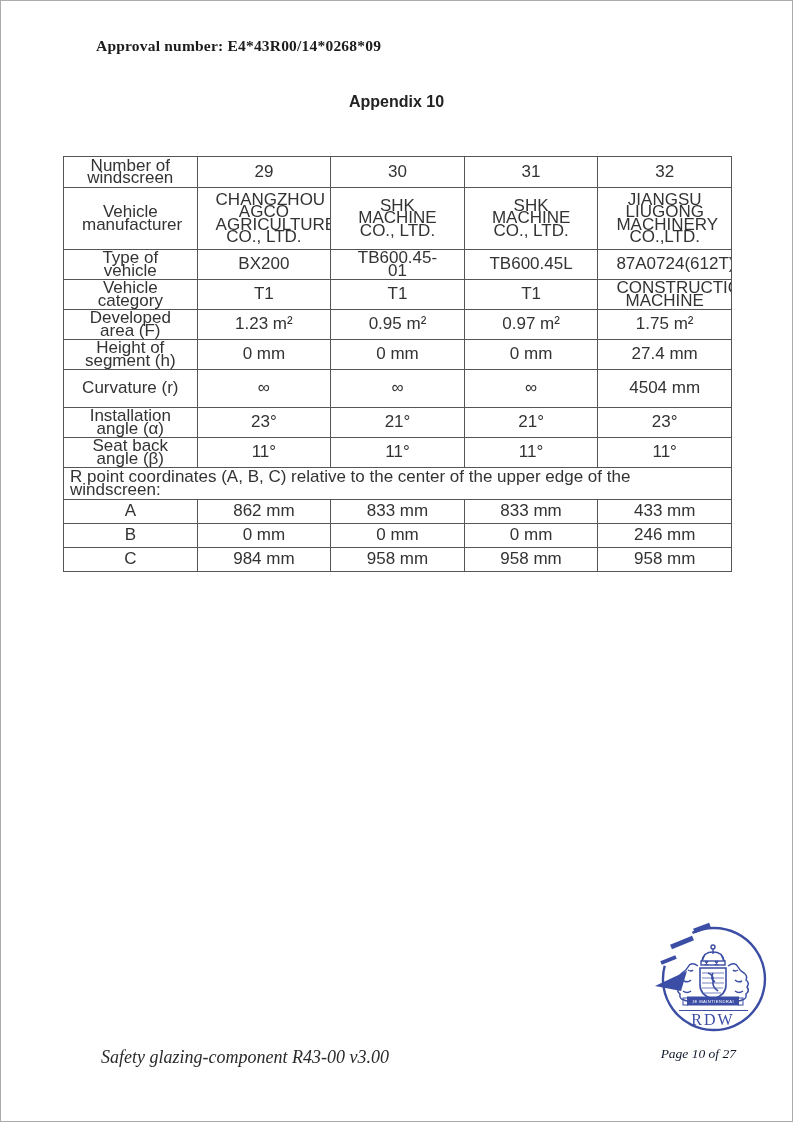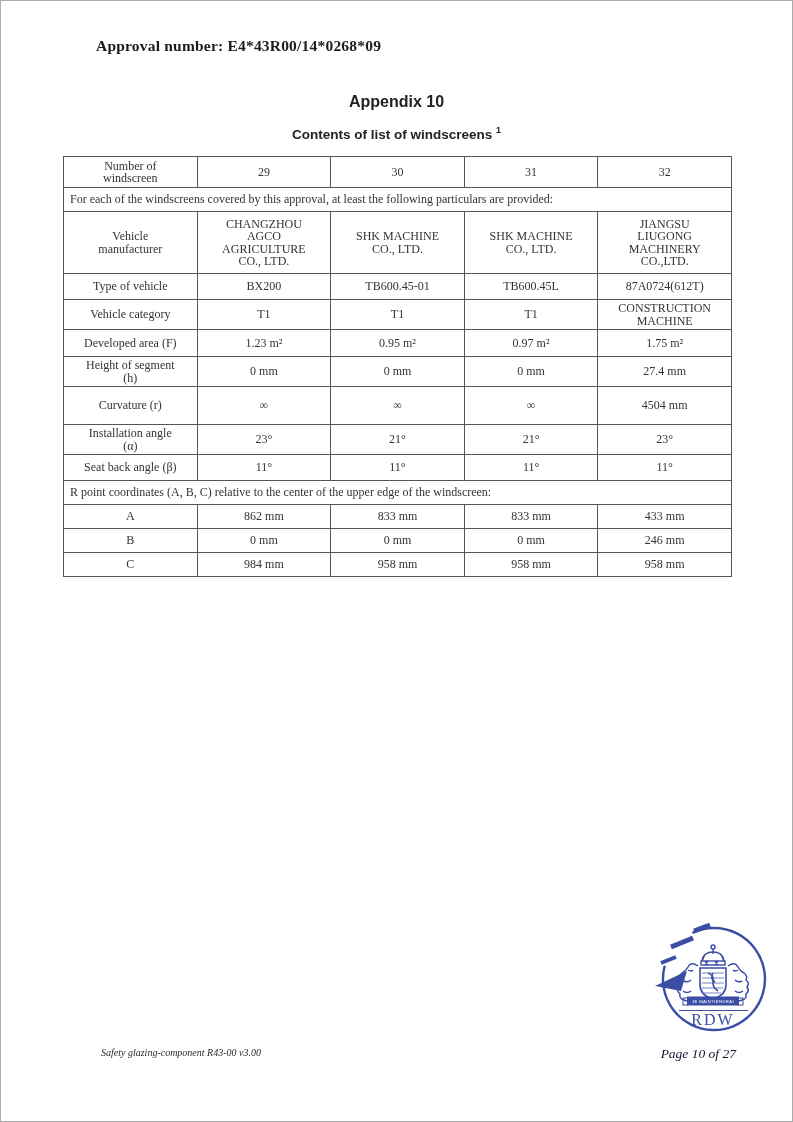--- a/index.html
+++ b/index.html
@@ -25,21 +25,21 @@
     text-align:center;font-weight:bold;font-size:16px;color:#222;
   }
   .title-subtitle{
     position:absolute;top:124px;left:0;width:100%;
     text-align:center;font-weight:bold;font-size:13.5px;color:#222;
   }
   .title-subtitle sup{font-size:9px;}
   table.ws{
     position:absolute;left:62px;top:155px;
     width:669px;border-collapse:collapse;table-layout:fixed;
-    font-size:12px;line-height:12.5px;color:#333;font-family:Liberation Serif, serif;
+    font-size:17px;line-height:12.5px;color:#333;
   }
   table.ws td{
     border:1px solid #555;
     text-align:center;vertical-align:middle;
     padding:2px 18px;
     overflow:hidden;
   }
   table.ws td.note{
     text-align:left;padding:3px 6px;
   }
@@ -50,21 +50,21 @@
   tr.rh-cat{height:27px}
   tr.rh-dev{height:27px}
   tr.rh-seg{height:28px}
   tr.rh-curv{height:38px}
   tr.rh-inst{height:28px}
   tr.rh-seat{height:26px}
   tr.rh-abc{height:24px}
   .footer-left{
     position:absolute;left:100px;top:1046px;
     font-family:"Liberation Serif",serif;font-style:italic;
-    font-size:10px;color:#2a2a2a;
+    font-size:18px;color:#2a2a2a;
   }
   .footer-right{
     position:absolute;right:56px;top:1045px;
     font-family:"Liberation Serif",serif;font-style:italic;
     font-size:13.5px;color:#0f172a;
   }
   .stamp{
     position:absolute;left:652px;top:920px;
     width:118px;height:115px;
   }
@@ -74,44 +74,37 @@
 
 <div class="page">
 
   <div class="approval">
     <span>Approval number:</span>
     <span>E4*43R00/14*0268*09</span>
   </div>
 
   <div class="title-appendix">Appendix 10</div>
 
-  <div class="title-subtitle">
-    <span>Contents of list of windscreens</span>
-    <sup>1</sup>
-  </div>
 
   <table class="ws">
     <colgroup>
       <col style="width:20%">
         <col style="width:20%">
         <col style="width:20%">
         <col style="width:20%">
         <col style="width:20%">
     </colgroup>
     <tbody>
       <tr class="rh-head">
         <td>Number of windscreen</td>
         <td>29</td>
         <td>30</td>
         <td>31</td>
         <td>32</td>
       </tr>
-      <tr class="rh-note">
-        <td class="note" colspan="5">For each of the windscreens covered by this approval, at least the following particulars are provided:</td>
-      </tr>
       <tr class="rh-manu">
         <td>Vehicle manufacturer</td>
         <td>CHANGZHOU AGCO AGRICULTURE CO., LTD.</td>
         <td>SHK MACHINE CO., LTD.</td>
         <td>SHK MACHINE CO., LTD.</td>
         <td>JIANGSU LIUGONG MACHINERY CO.,LTD.</td>
       </tr>
       <tr class="rh-type">
         <td>Type of vehicle</td>
         <td>BX200</td>

